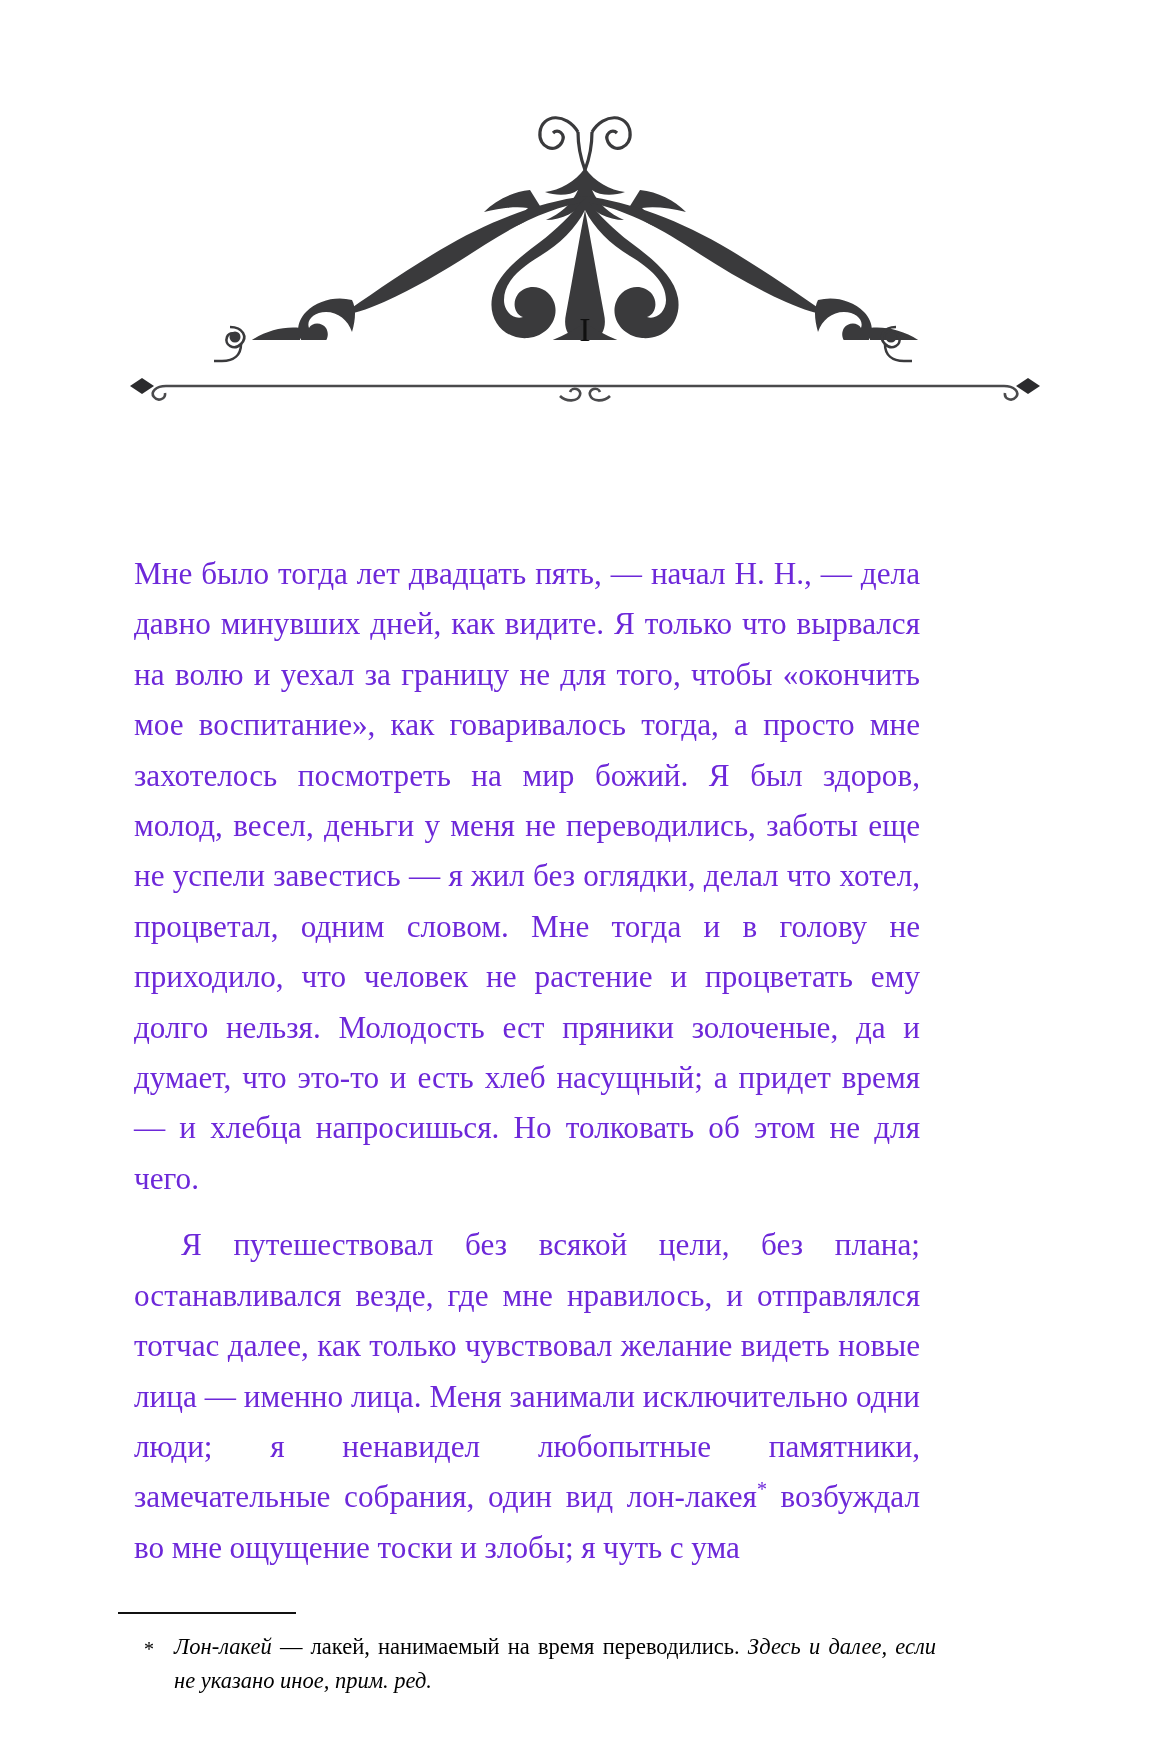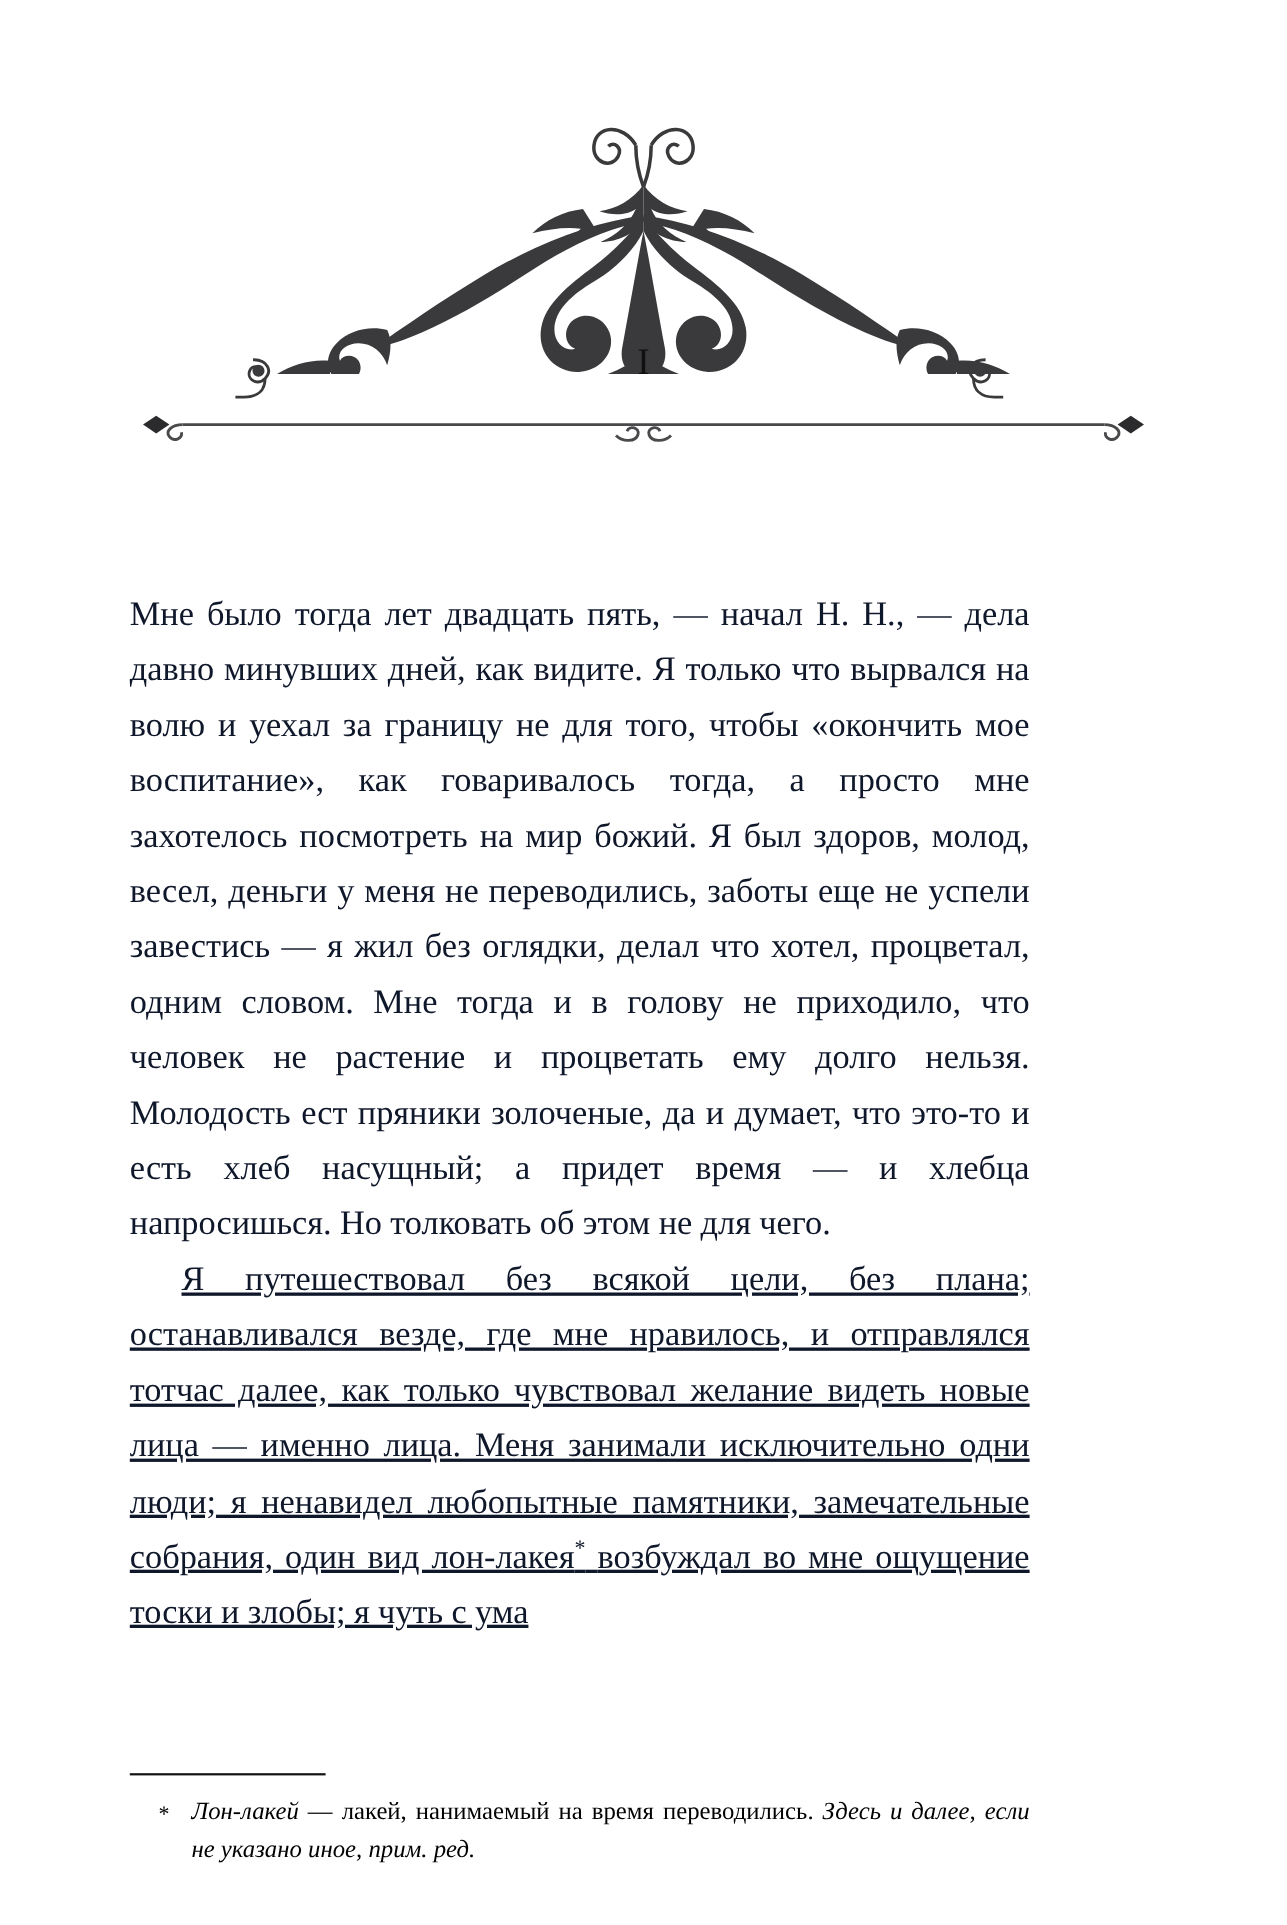--- a/index.html
+++ b/index.html
@@ -49,35 +49,34 @@
   }
 
   
   .textblock {
     position: absolute;
     left: 118px;
     top: 533px;
     width: 818px;
   }
   p.body-par {
-    margin: 0;
+    margin: 16px;
     font-size: 31.2px;
     line-height: 50.4px;
     text-align: justify;
     text-justify: inter-word;
-    color: #0f172a;
+    color: #6d28d9;
     hyphens: none;
     word-spacing: -0.2px;
   }
   p.body-par.indent {
     text-indent: 47px;
   }
   p.body-par + p.body-par {
     margin-top: 0;
-    text-decoration: underline;
   }
   .fn-marker {
     font-size: 20px;
     vertical-align: super;
     line-height: 0;
   }
 
   
   .footnote {
     position: absolute;

